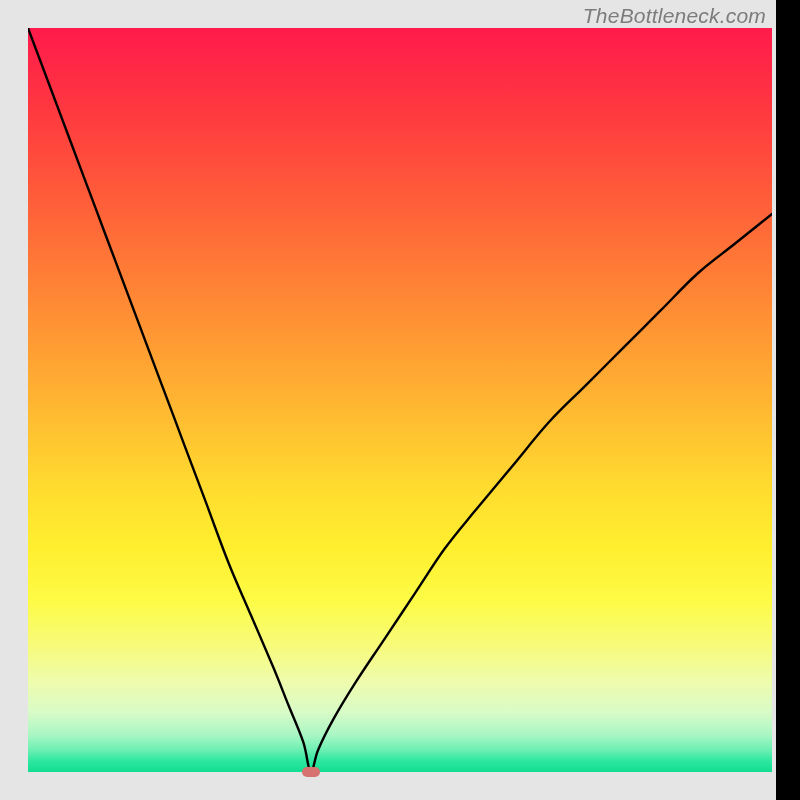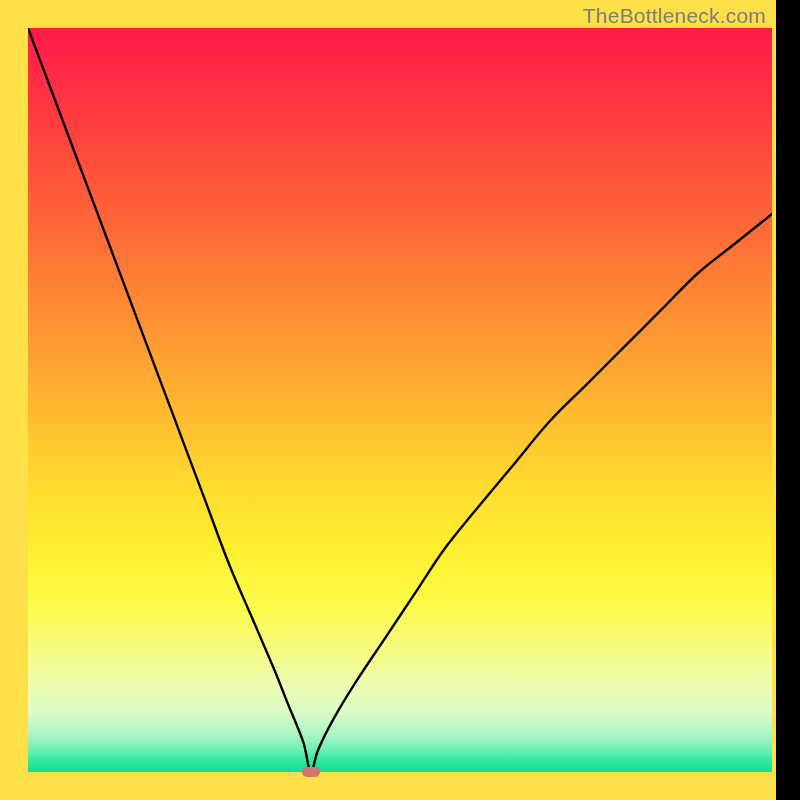--- a/index.html
+++ b/index.html
@@ -8,21 +8,22 @@
     width: 800px;
     height: 800px;
     background: #000;
     font-family: Arial, Helvetica, sans-serif;
     overflow: hidden;
   }
   .frame {
     position: relative;
     width: 776px;
     height: 800px;
-    background: #fde047;
+    background: #e5e5e5;
+    font-style: italic;
   }
   .plot {
     position: absolute;
     left: 28px;
     top: 28px;
     width: 744px;
     height: 744px;
     background: linear-gradient(to bottom,
       #ff1a4b 0%,
       #ff3b3f 12%,

